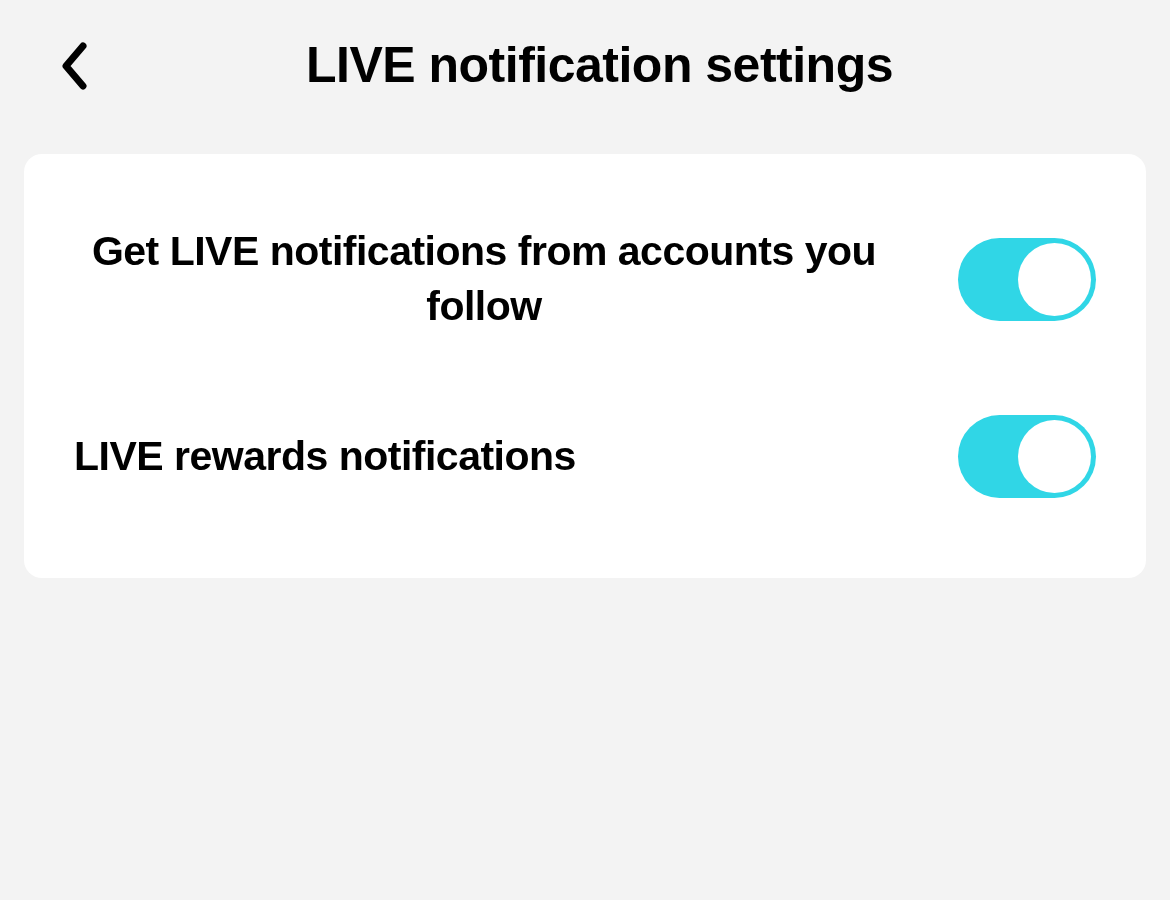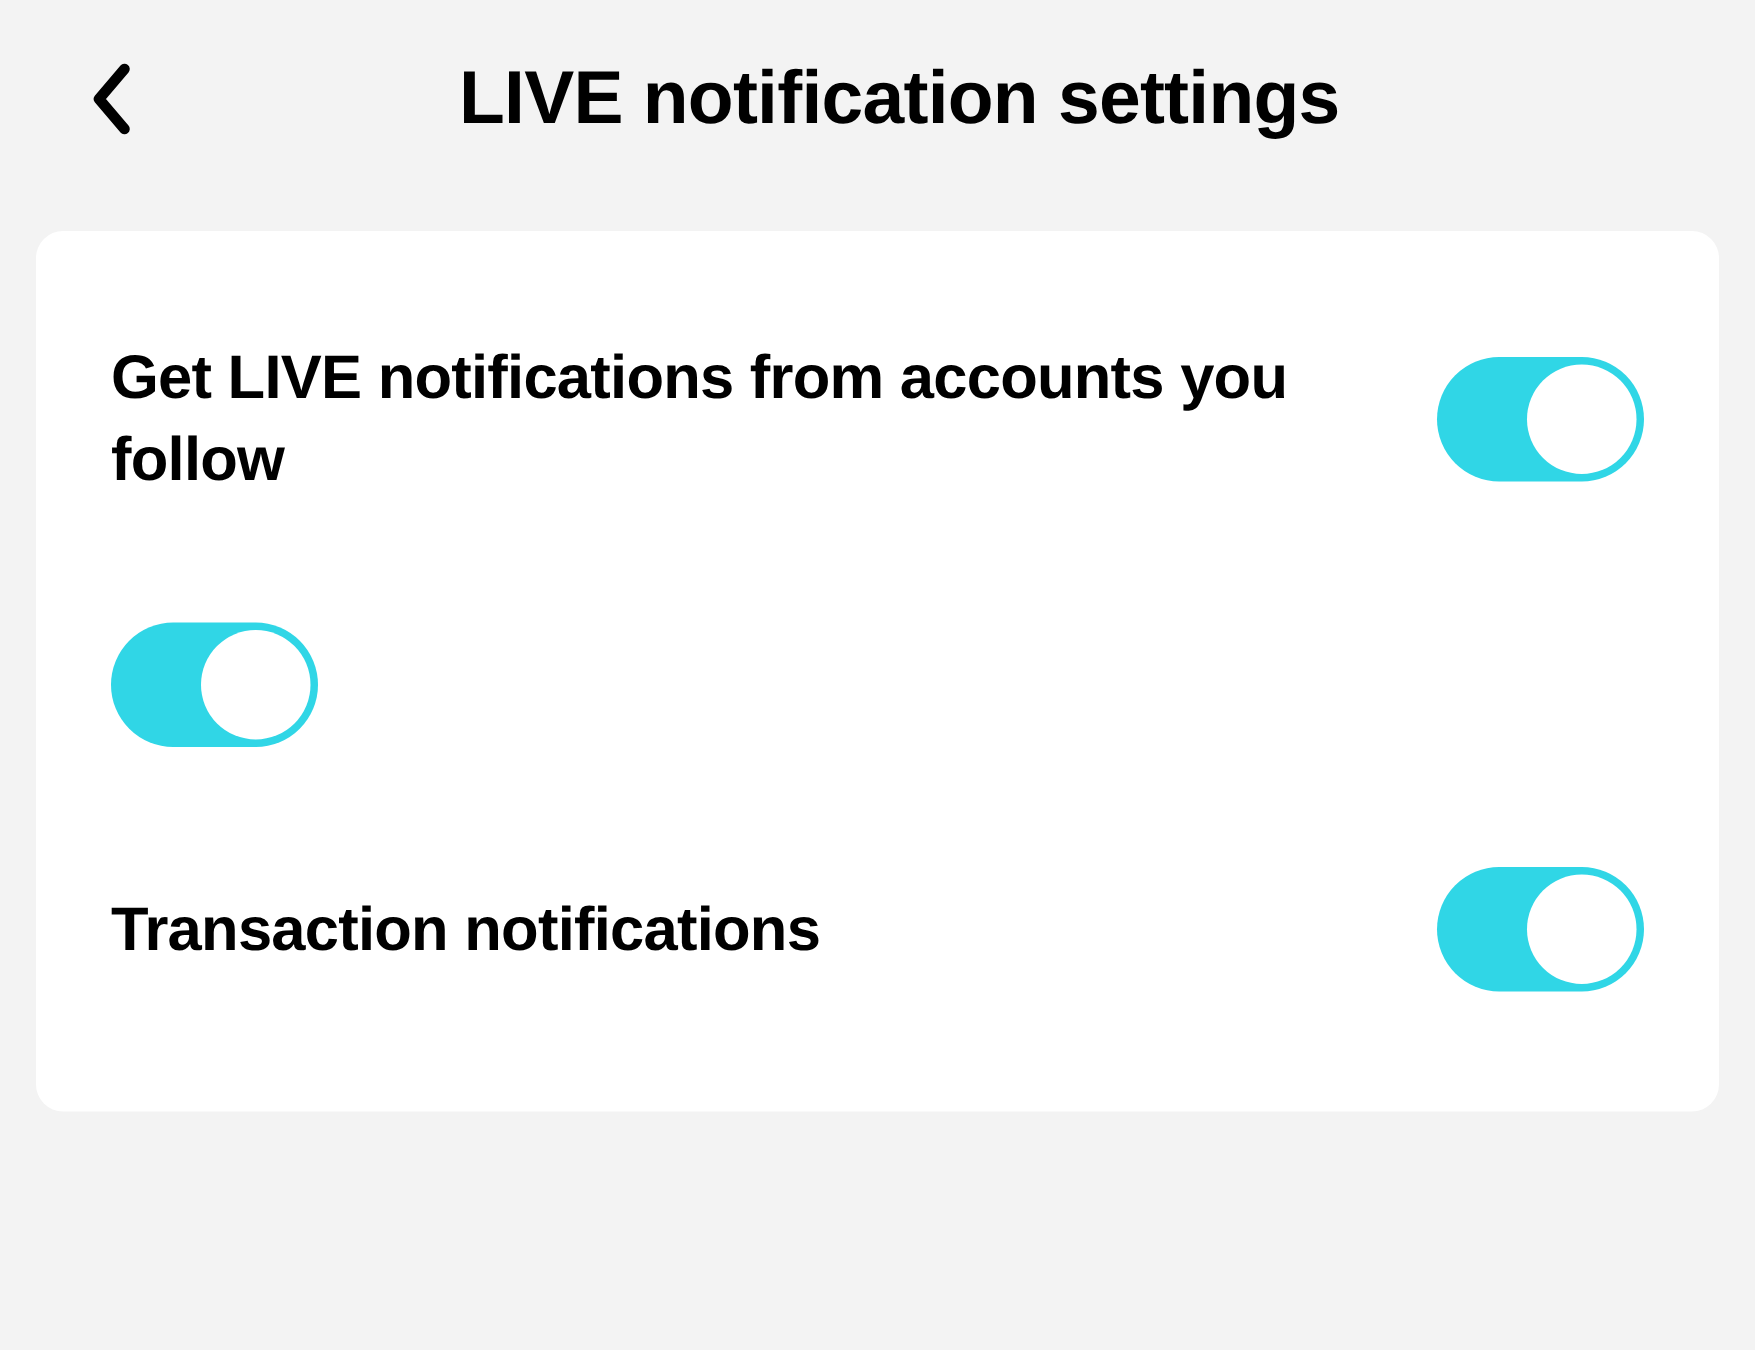--- a/index.html
+++ b/index.html
@@ -55,20 +55,21 @@
       justify-content: space-between;
       padding: 40px 0;
     }
     .settings-label {
       font-size: 41px;
       font-weight: 600;
       color: #000;
       line-height: 1.35;
       max-width: 820px;
       letter-spacing: -0.5px;
+      text-align: center;
     }
     .toggle {
       position: relative;
       width: 138px;
       height: 83px;
       background-color: #30d6e6;
       border-radius: 42px;
       flex-shrink: 0;
       cursor: pointer;
     }
@@ -97,26 +98,21 @@
 <div class="settings-card">
 
   <div class="settings-row">
     <div class="settings-label">Get LIVE notifications from accounts you follow</div>
     <div class="toggle">
       <div class="toggle-knob"></div>
     </div>
   </div>
 
   <div class="settings-row">
+    <div class="settings-label">LIVE rewards notifications</div>
     <div class="toggle">
       <div class="toggle-knob"></div>
     </div>
   </div>
 
 
-  <div class="settings-row">
-    <div class="settings-label">Transaction notifications</div>
-    <div class="toggle">
-      <div class="toggle-knob"></div>
-    </div>
-  </div>
 
 </div>
 
 </body></html>

